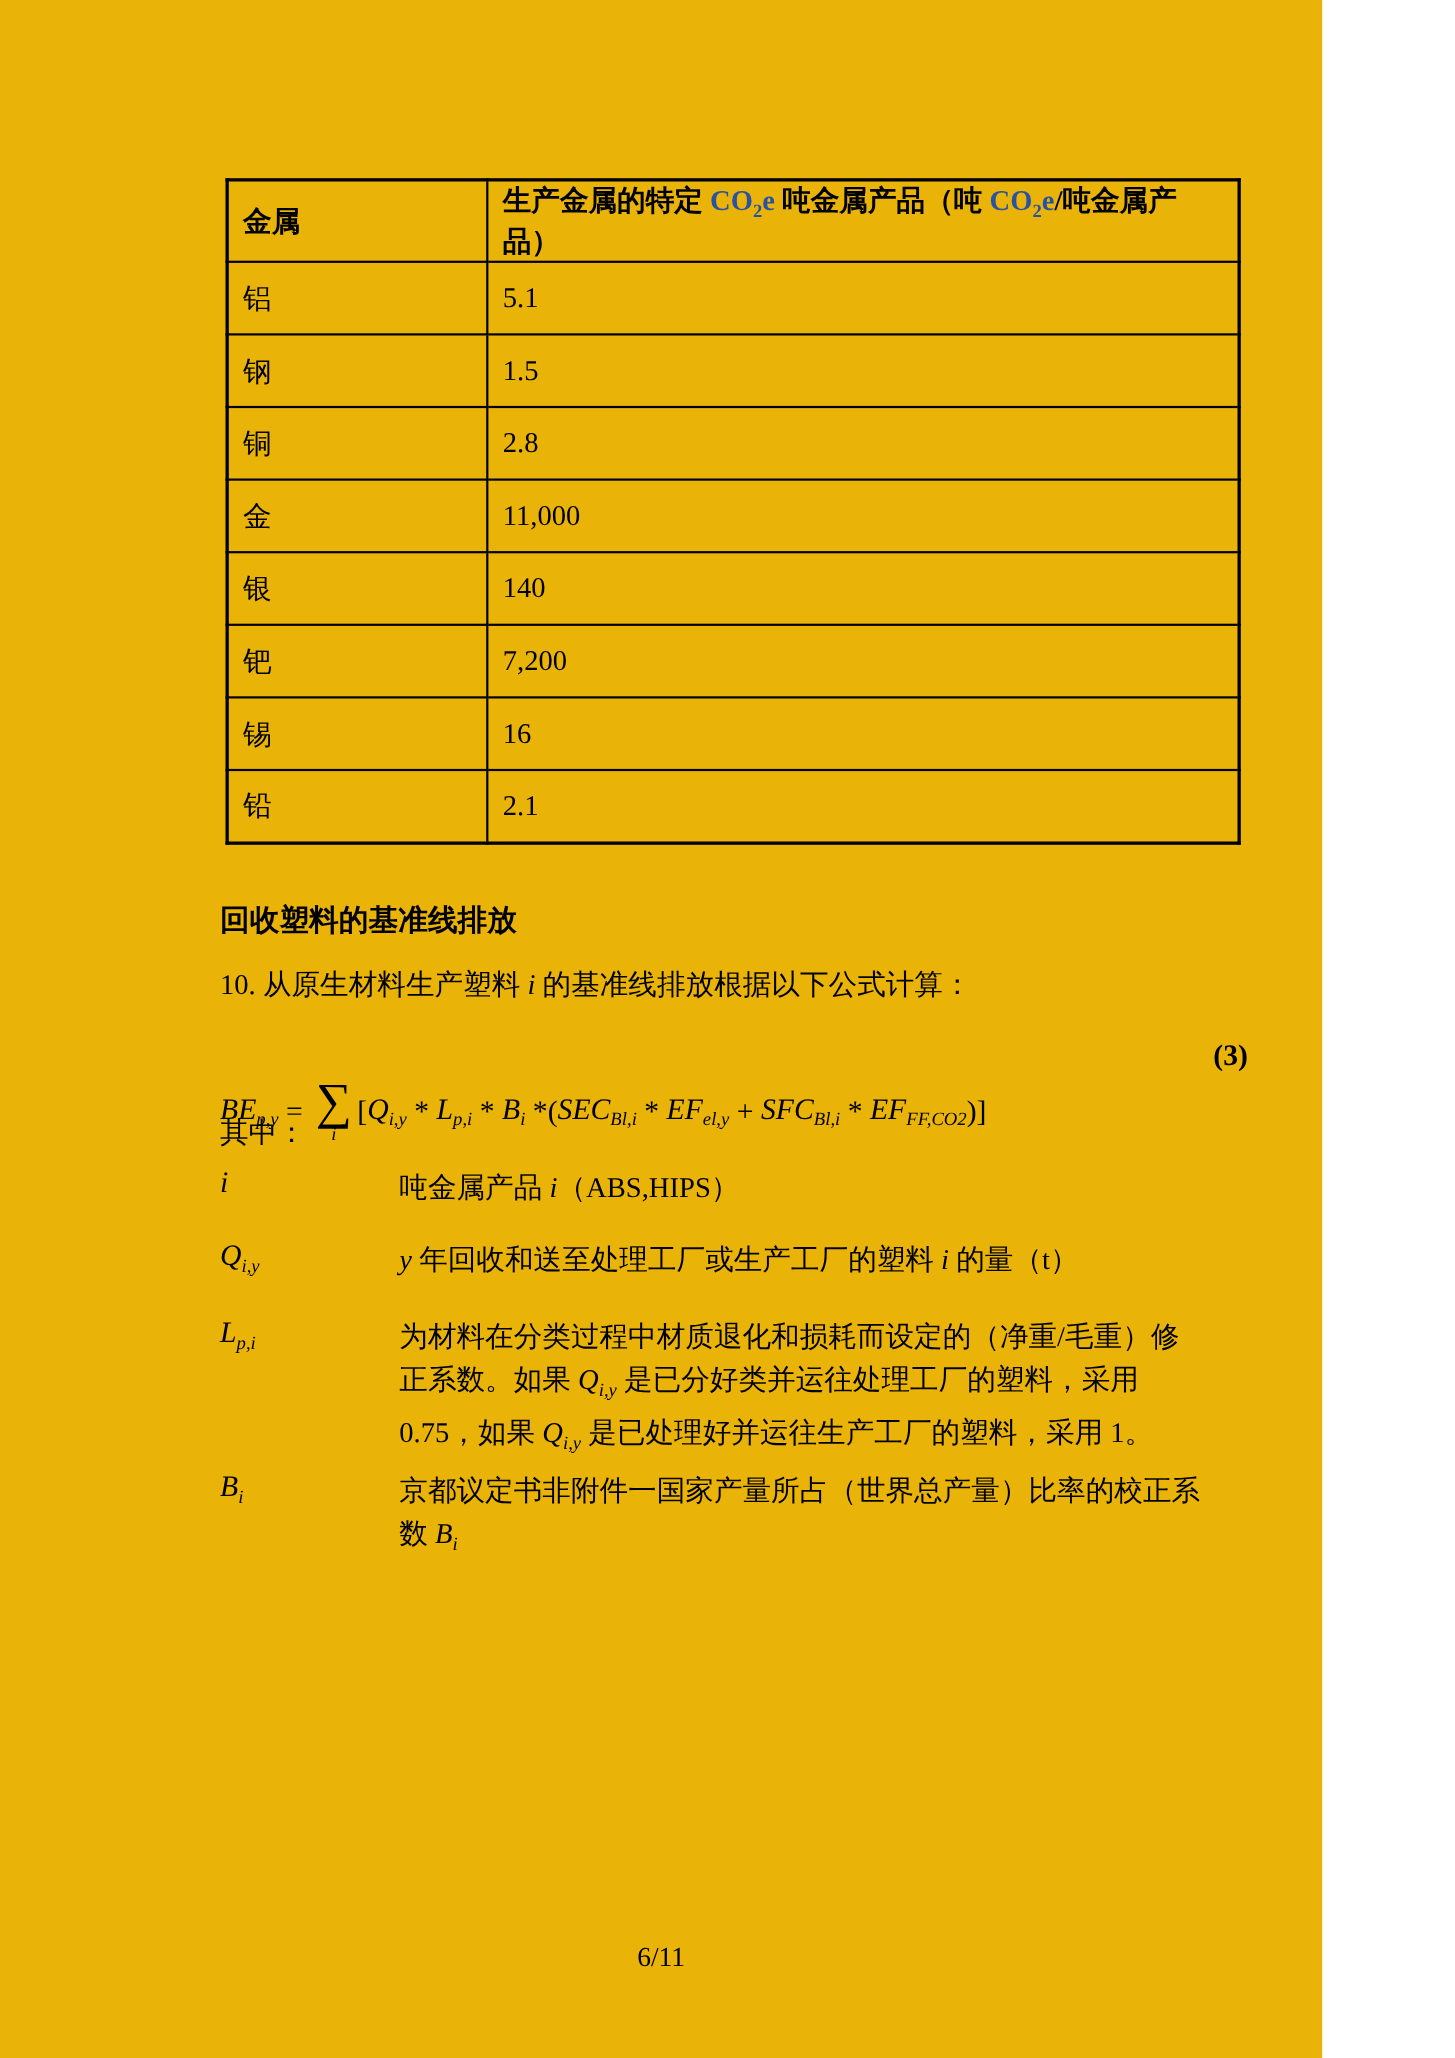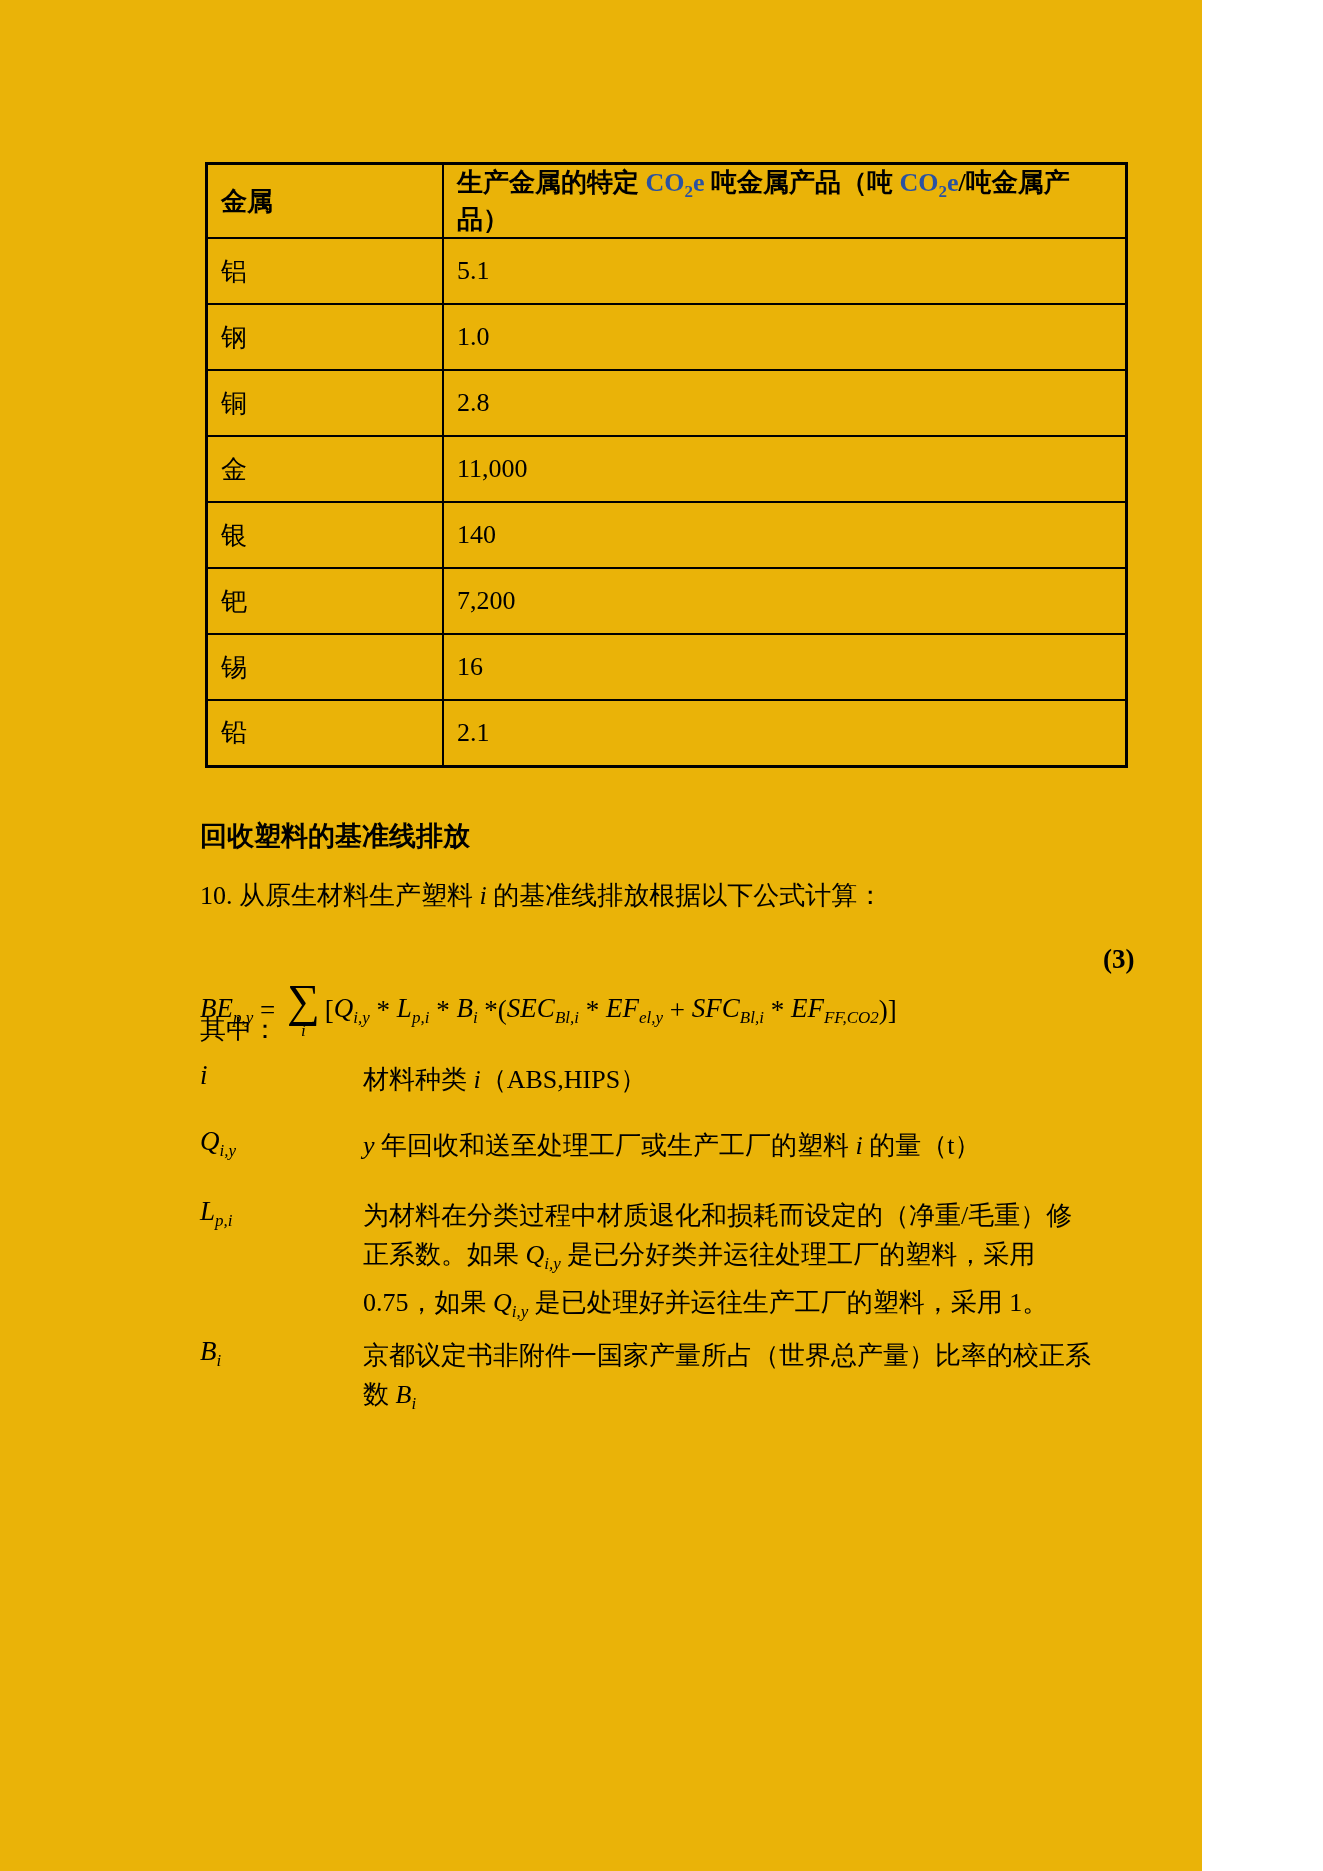--- a/index.html
+++ b/index.html
@@ -84,21 +84,21 @@
         </th>
       </tr>
     </thead>
     <tbody>
         <tr>
           <td>铝</td>
           <td>5.1</td>
         </tr>
         <tr>
           <td>钢</td>
-          <td>1.0</td>
+          <td>1.5</td>
         </tr>
         <tr>
           <td>铜</td>
           <td>2.8</td>
         </tr>
         <tr>
           <td>金</td>
           <td>11,000</td>
         </tr>
         <tr>
@@ -125,33 +125,34 @@
   <div class="para10"><span class="txt">10. 从原生材料生产塑料 </span><span class="var">i</span><span class="txt"> 的基准线排放根据以下公式计算：</span></div>
 
   <div class="formula-row"><span class="mvar"><span>BE</span><span class="sub">p,y</span></span><span class="mop"> = </span><span class="msum"><span class="sigma">∑</span><span class="sumsub">i</span></span><span class="mop">[</span><span class="mvar"><span>Q</span><span class="sub">i,y</span></span><span class="mop"> * </span><span class="mvar"><span>L</span><span class="sub">p,i</span></span><span class="mop"> * </span><span class="mvar"><span>B</span><span class="sub">i</span></span><span class="mop"> *(</span><span class="mvar"><span>SEC</span><span class="sub">Bl,i</span></span><span class="mop"> * </span><span class="mvar"><span>EF</span><span class="sub">el,y</span></span><span class="mop"> + </span><span class="mvar"><span>SFC</span><span class="sub">Bl,i</span></span><span class="mop"> * </span><span class="mvar"><span>EF</span><span class="sub">FF,CO2</span></span><span class="mop">)]</span></div>
   <div class="eq-number">(3)</div>
 
   <div class="where">其中：</div>
 
   <div id="defs">
       <div class="def-term" style="top: 1060px;"><span class="mvar"><span>i</span></span></div>
       <div class="def-desc" style="top: 1060px;">
-        <div class="line"><span class="txt">材料种类 </span><span class="var">i</span><span class="txt">（ABS,HIPS）</span></div>
+        <div class="line"><span class="txt">吨金属产品 </span><span class="var">i</span><span class="txt">（ABS,HIPS）</span></div>
       </div>
       <div class="def-term" style="top: 1126px;"><span class="mvar"><span>Q</span><span class="sub">i,y</span></span></div>
       <div class="def-desc" style="top: 1126px;">
         <div class="line"><span class="var">y</span><span class="txt"> 年回收和送至处理工厂或生产工厂的塑料 </span><span class="var">i</span><span class="txt"> 的量（t）</span></div>
       </div>
       <div class="def-term" style="top: 1196px;"><span class="mvar"><span>L</span><span class="sub">p,i</span></span></div>
       <div class="def-desc" style="top: 1196px;">
         <div class="line"><span class="txt">为材料在分类过程中材质退化和损耗而设定的（净重/毛重）修</span></div>
         <div class="line"><span class="txt">正系数。如果 </span><span class="mvar"><span>Q</span><span class="sub">i,y</span></span><span class="txt"> 是已分好类并运往处理工厂的塑料，采用</span></div>
         <div class="line"><span class="txt">0.75，如果 </span><span class="mvar"><span>Q</span><span class="sub">i,y</span></span><span class="txt"> 是已处理好并运往生产工厂的塑料，采用 1。</span></div>
       </div>
       <div class="def-term" style="top: 1336px;"><span class="mvar"><span>B</span><span class="sub">i</span></span></div>
       <div class="def-desc" style="top: 1336px;">
         <div class="line"><span class="txt">京都议定书非附件一国家产量所占（世界总产量）比率的校正系</span></div>
         <div class="line"><span class="txt">数 </span><span class="mvar"><span>B</span><span class="sub">i</span></span></div>
       </div>
     </div>
 
+  <div class="footer">6/11</div>
 
 </div>
 
 </body></html>

